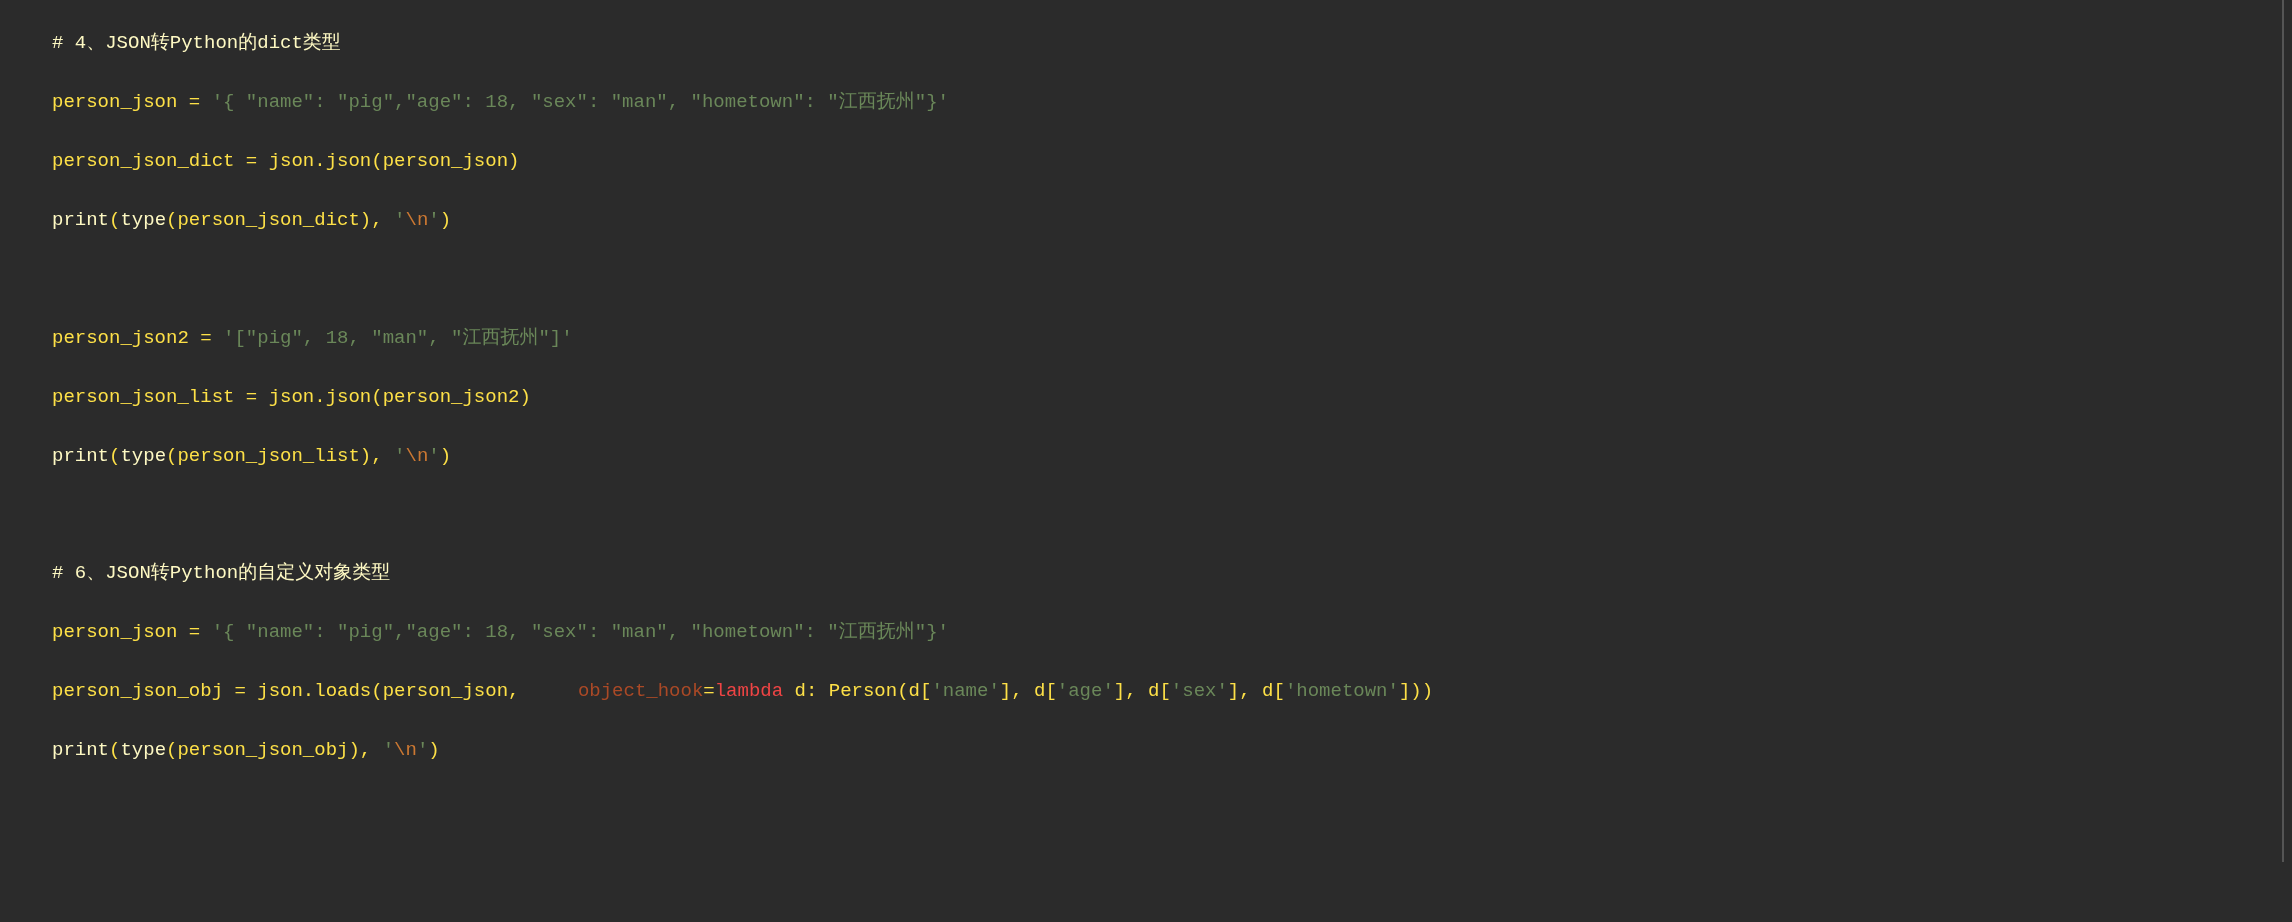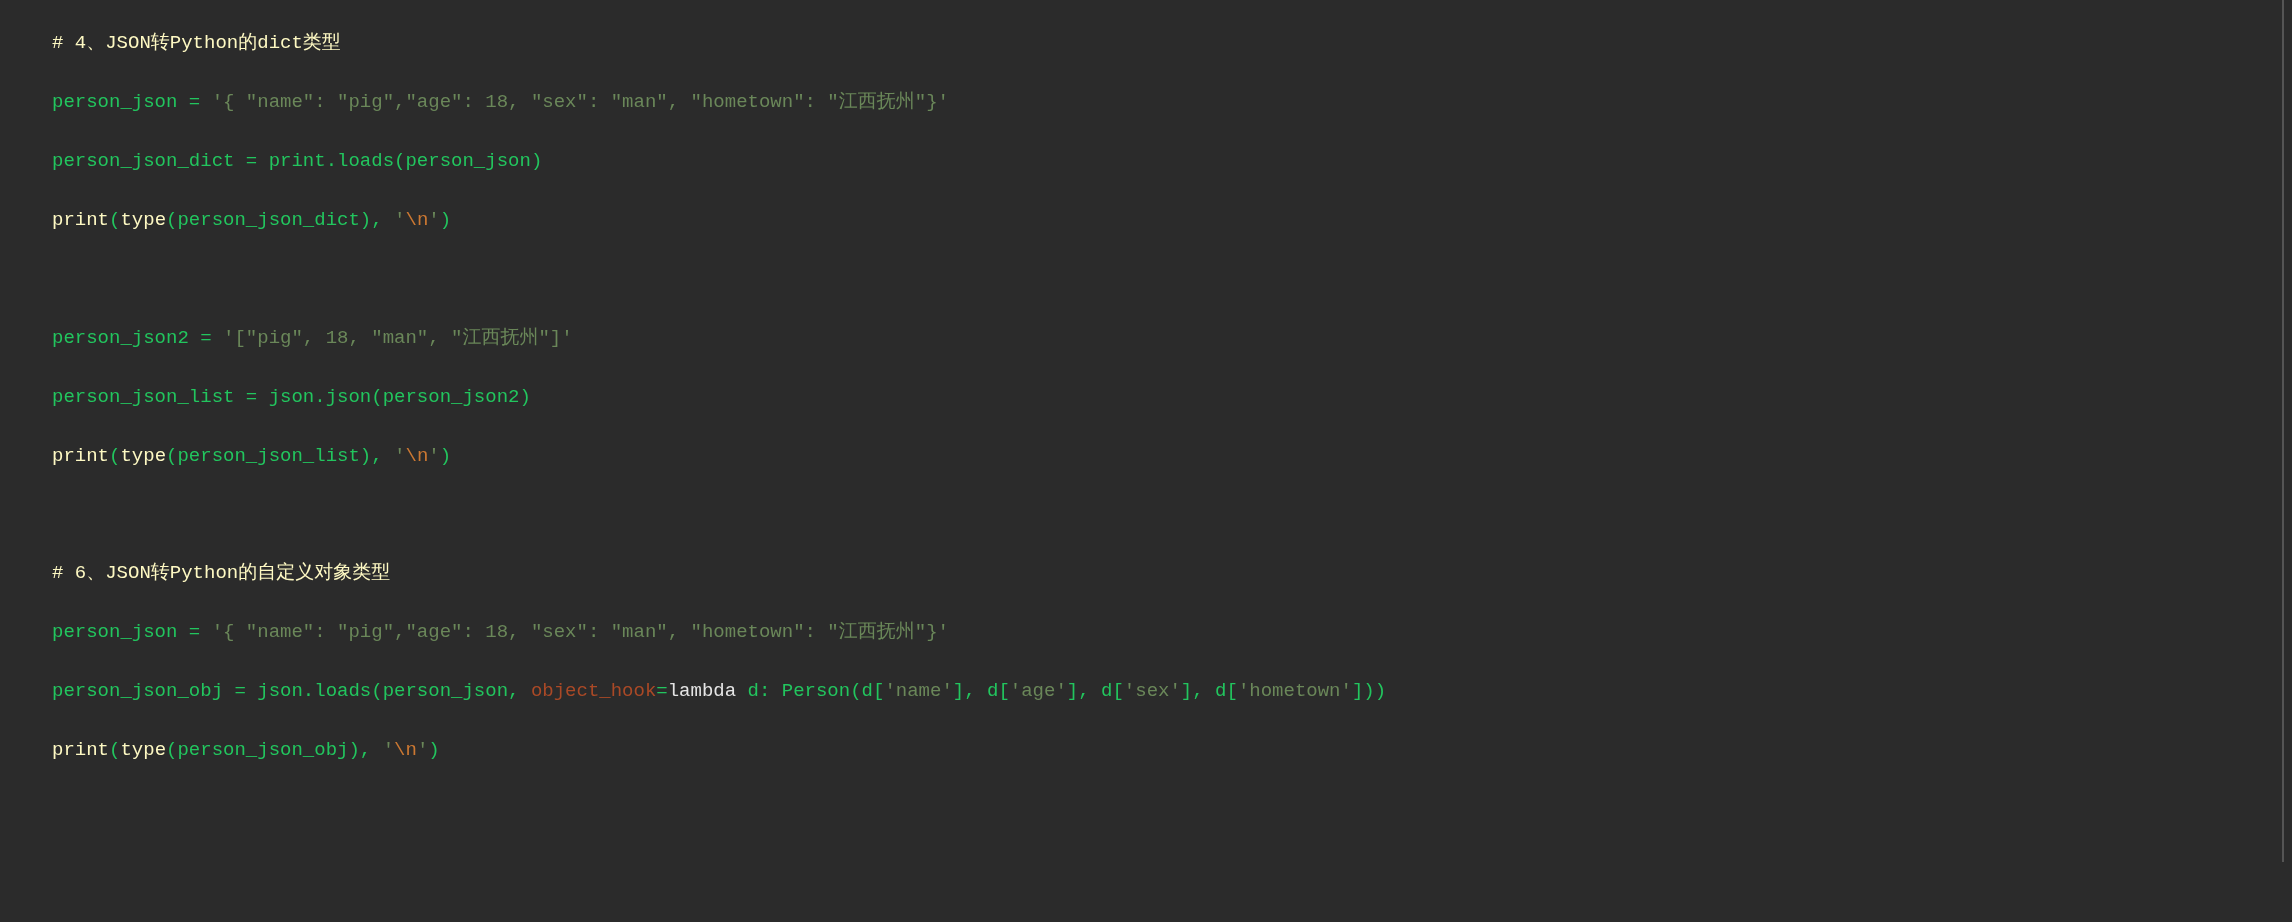--- a/index.html
+++ b/index.html
@@ -13,40 +13,40 @@
   }
   .editor-pane {
     background: #2b2b2b;
     padding: 0 0 8px 52px;
     white-space: pre;
     border-right: 2px solid #555;
     margin-right: 8px;
   }
   .code-line { min-height: 1.55em; }
   .tok-comment { color: #fef9c3; }
-  .tok-ident   { color: #22c55e; }
+  .tok-ident   { color: #fde047; }
   .tok-string  { color: #6a8759; }
   .tok-builtin { color: #fef9c3; }
-  .tok-kwarg   { color: #aa4926; }
-  .tok-keyword { color: #e5e5e5; }
+  .tok-kwarg   { color: #aa4926; margin-left: 47px; }
+  .tok-keyword { color: #ef4444; }
   .tok-esc     { color: #cc7832; }
 
   .cursor-mark {
     border-bottom: 1px solid #a9b7c6;
     display: inline-block;
     width: 0;
   }
 </style>
 </head>
 <body>
 
 <div class="editor-pane">
 <div class="code-line"><span class="tok-comment"># 4、JSON转Python的dict类型</span></div>
 <div class="code-line"><span class="tok-ident">person_json = </span><span class="tok-string">'{ "name": "pig","age": 18, "sex": "man", "hometown": "江西抚州"}'</span></div>
-<div class="code-line"><span class="tok-ident">person_json_dict = print.loads(person_json)</span></div>
+<div class="code-line"><span class="tok-ident">person_json_dict = json.json(person_json)</span></div>
 <div class="code-line"><span class="tok-builtin">print</span><span class="tok-ident">(</span><span class="tok-builtin">type</span><span class="tok-ident">(person_json_dict), </span><span class="tok-string">'</span><span class="tok-esc">\n</span><span class="tok-string">'</span><span class="tok-ident">)</span></div>
 <div class="code-line"> </div>
 <div class="code-line"><span class="tok-ident">person_json2 = </span><span class="tok-string">'["pig", 18, "man", "江西抚州"]'</span></div>
 <div class="code-line"><span class="tok-ident">person_json_list = json.json(person_json2)</span></div>
 <div class="code-line"><span class="tok-builtin">print</span><span class="tok-ident">(</span><span class="tok-builtin">type</span><span class="tok-ident">(person_json_list), </span><span class="tok-string">'</span><span class="tok-esc">\n</span><span class="tok-string">'</span><span class="tok-ident">)</span></div>
 <div class="code-line"> </div>
 <div class="code-line"><span class="tok-comment"># 6、JSON转Python的自定义对象类型</span></div>
 <div class="code-line"><span class="tok-ident">person_json = </span><span class="tok-string">'{ "name": "pig","age": 18, "sex": "man", "hometown": "江西抚州"}'</span></div>
 <div class="code-line"><span class="tok-ident">person_json_obj = json.loads(person_json, </span><span class="tok-kwarg">object_hook</span><span class="tok-ident">=</span><span class="tok-keyword">lambda </span><span class="tok-ident">d: Person(d[</span><span class="tok-string">'name'</span><span class="tok-ident">], d[</span><span class="tok-string">'age'</span><span class="tok-ident">], d[</span><span class="tok-string">'sex'</span><span class="tok-ident">], d[</span><span class="tok-string">'hometown'</span><span class="tok-ident">]))</span><span class="cursor-mark"></span></div>
 <div class="code-line"><span class="tok-builtin">print</span><span class="tok-ident">(</span><span class="tok-builtin">type</span><span class="tok-ident">(person_json_obj), </span><span class="tok-string">'</span><span class="tok-esc">\n</span><span class="tok-string">'</span><span class="tok-ident">)</span></div>

